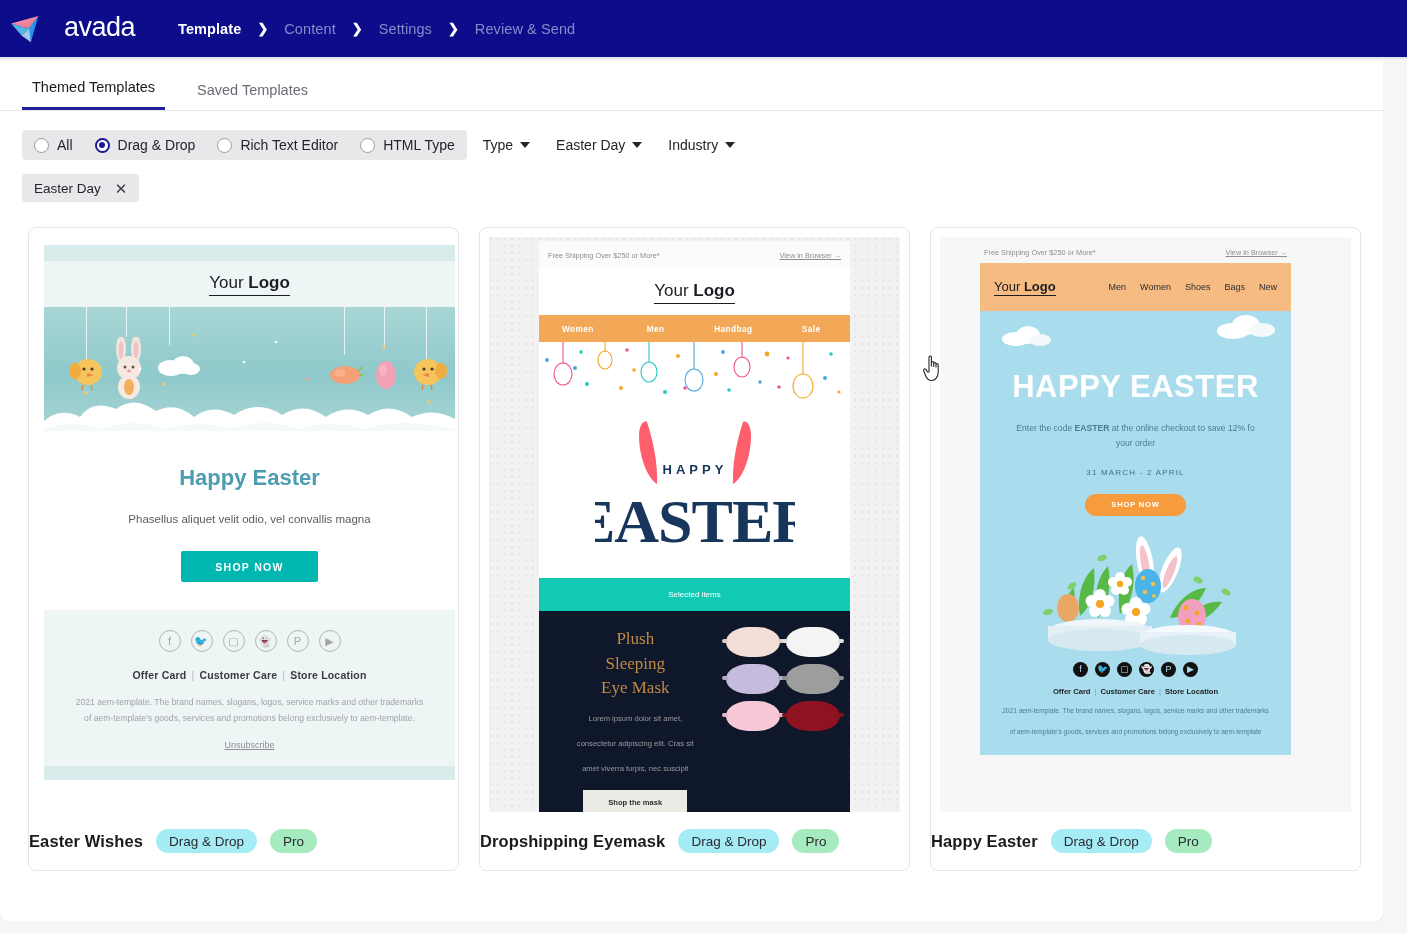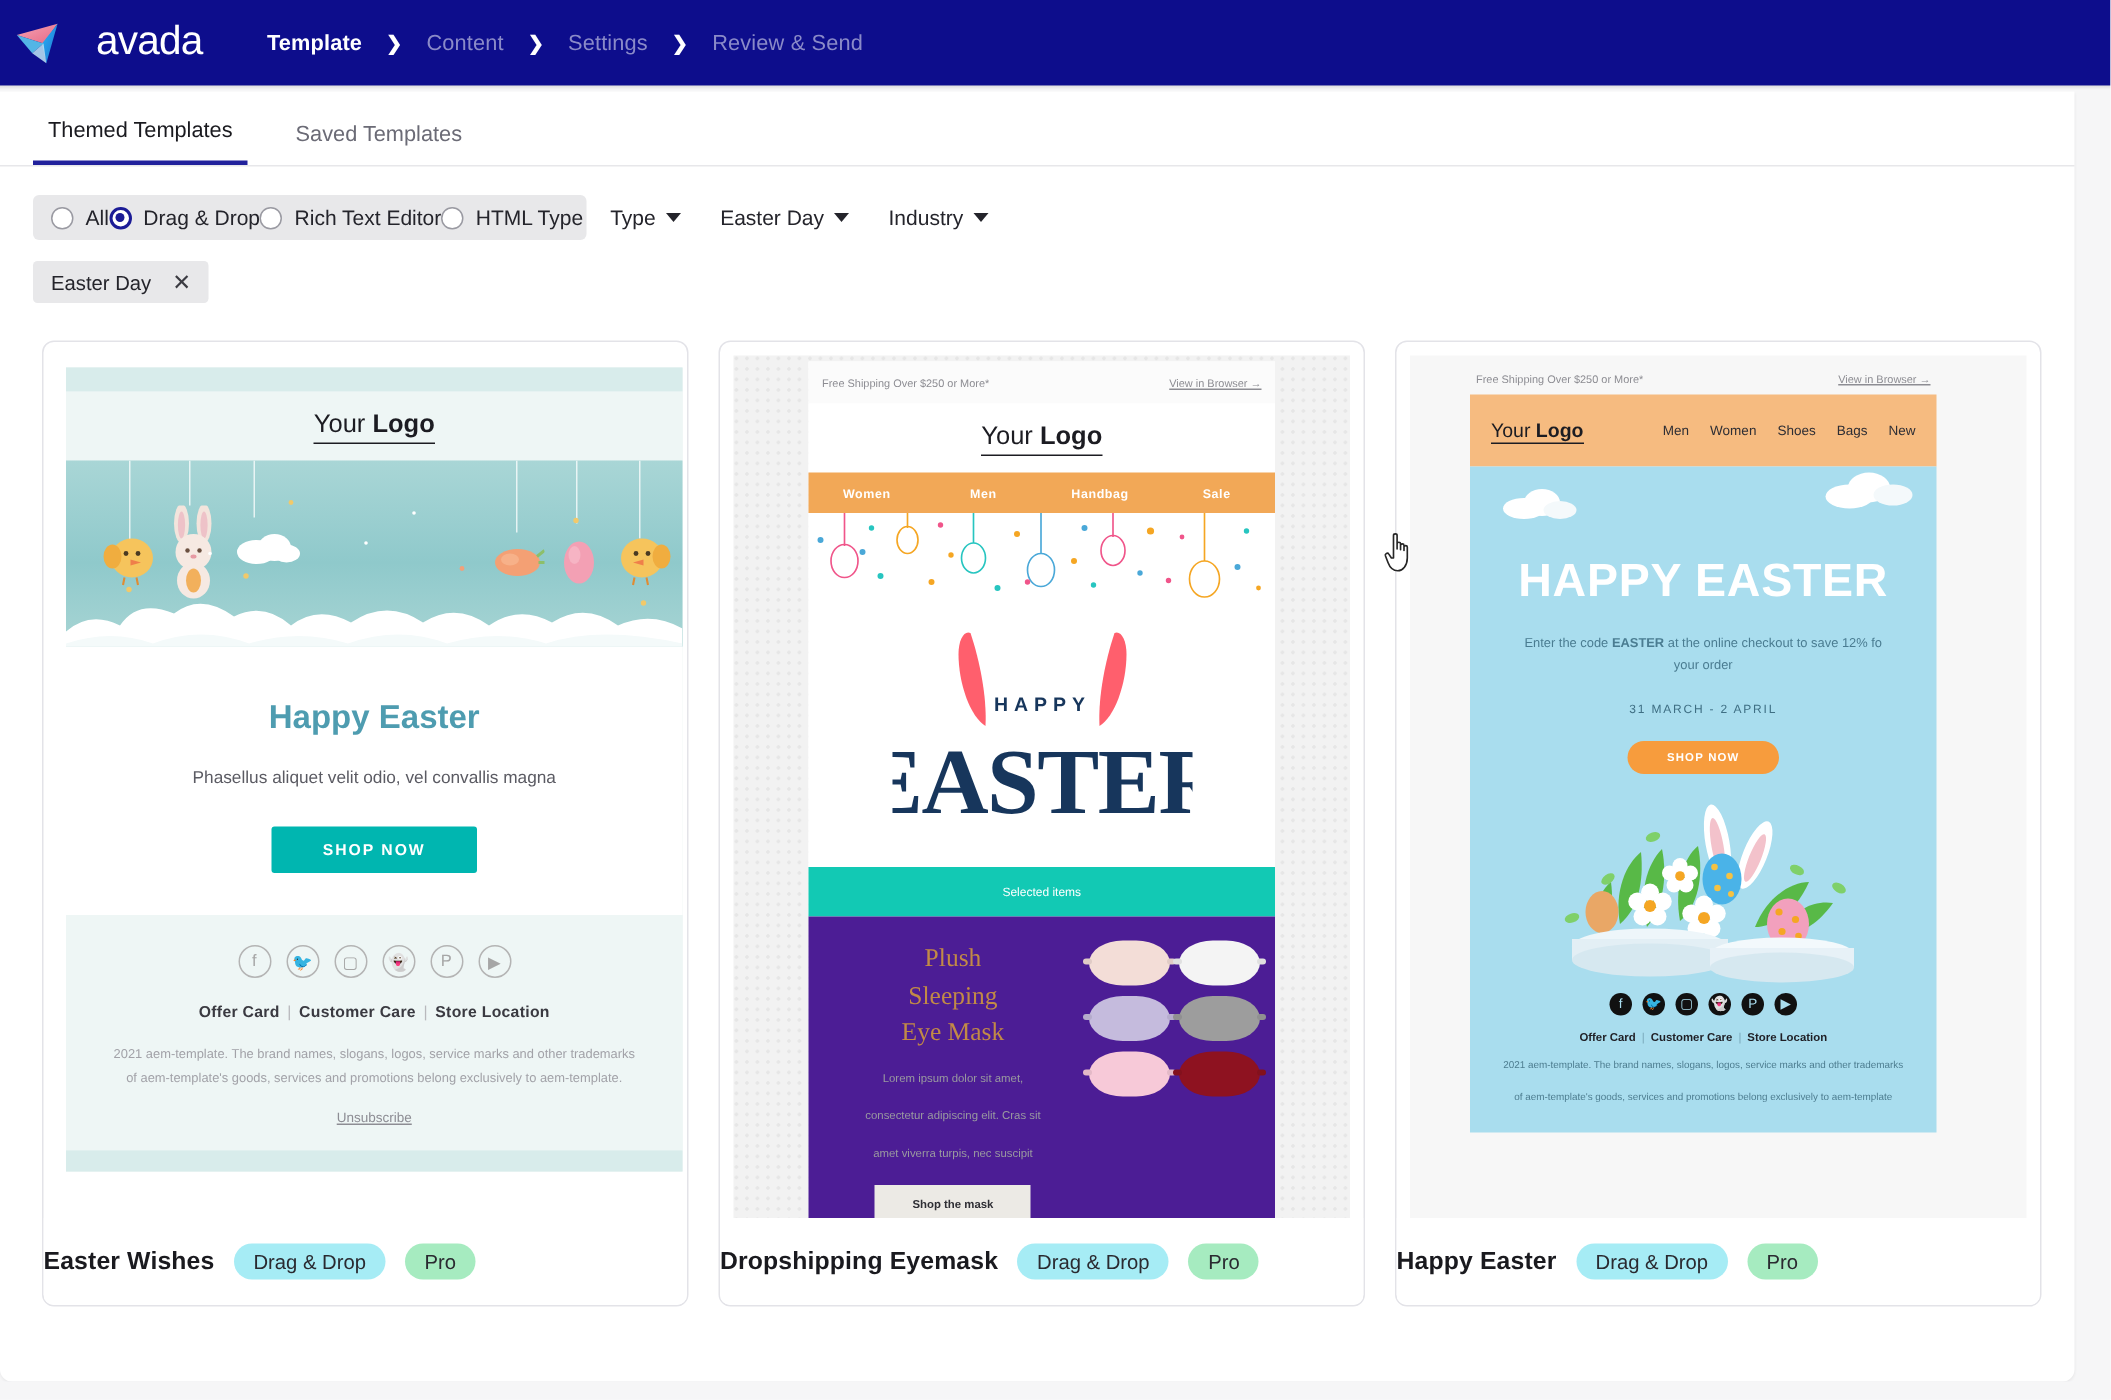--- a/index.html
+++ b/index.html
@@ -63,21 +63,21 @@
   .tab.active { color: #1a1a1f; border-bottom: 3px solid #21219c; }
 
   
   .filter-row {
     display: flex; align-items: center;
     padding: 19px 0 0 22px; gap: 0;
   }
   .radio-group {
     display: flex; align-items: center;
     background: #e8e8ea; border-radius: 4px;
-    height: 30px; padding: 0 2px 0 12px; 
+    height: 30px; padding: 0 12px 0 12px; gap: 22px;
   }
   .radio-item { display: flex; align-items: center; gap: 8px; cursor: pointer; }
   .radio-dot {
     width: 15px; height: 15px; border-radius: 50%;
     border: 1.6px solid #9a9aa2; background: #fff;
     display: inline-block; flex: none; position: relative;
   }
   .radio-dot.on { border: 2px solid #1b1b96; }
   .radio-dot.on::after {
     content: ""; position: absolute; left: 2.4px; top: 2.4px;
@@ -185,21 +185,21 @@
   .em2-bar-l { font-size: 7.3px; color: #8d8d93; }
   .em2-bar-r { font-size: 7.3px; color: #8d8d93; text-decoration: underline; }
   .em2-logo { height: 46px; display: flex; align-items: center; justify-content: center; background: #fff; }
   .em2-nav { height: 27px; background: #f2a857; display: flex; align-items: center; }
   .em2-nav div { flex: 1; text-align: center; font-size: 8.3px; color: #fff; font-weight: bold; letter-spacing: .4px; }
   .em2-orn { height: 60px; position: relative; background: #fff; overflow: hidden; }
   .em2-hero { height: 176px; background: #fff; position: relative; }
   .em2-sale { background: #12c9b4; padding: 11px 0 12px; text-align: center; }
   .em2-sale-b { font-size: 17px; color: #fff; font-family: "Liberation Serif", serif; }
   .em2-sale-s { font-size: 8px; color: #fff; margin-top: 1px; }
-  .em2-prod { display: flex; background: #4c1d95; padding: 16px 10px 0 0; }
+  .em2-prod { display: flex; background: #0f172a; padding: 16px 10px 0 0; }
   .em2-prod-l { width: 62%; text-align: center; padding-left: 6px; }
   .em2-prod-h { font-family: "Liberation Serif", serif; font-size: 17px; color: #c28a46; line-height: 1.45; }
   .em2-prod-p { font-size: 7.6px; color: #9a9aa0; line-height: 1.85; margin-top: 11px; }
   .em2-prod-btn { margin: 14px auto 0; width: 104px; height: 24px; background: #eceae5; display: flex; align-items: center; justify-content: center; font-size: 7.6px; font-weight: bold; color: #2f2f35; }
   .em2-prod-r { width: 38%; display: flex; flex-direction: column; gap: 7px; }
   .mask-row { display: flex; gap: 6px; }
   .mask { width: 50%; height: 30px; border-radius: 50% / 60%; position: relative; }
   .mask::before, .mask::after {
     content:""; position:absolute; top:40%; width:6px; height:4px; border-radius:2px; background: inherit; filter: brightness(.92);
   }

